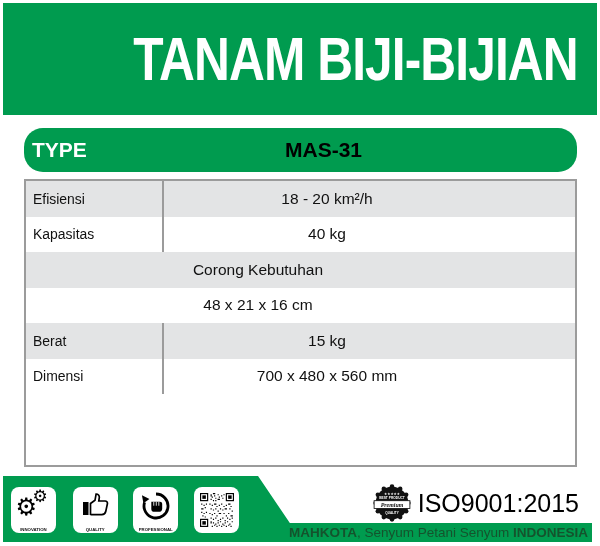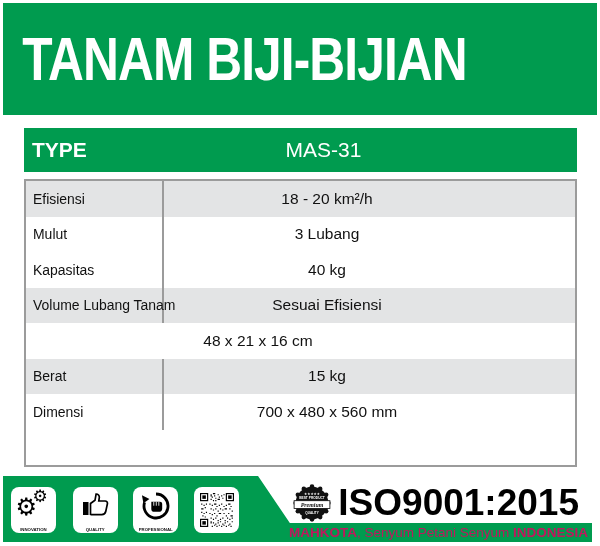--- a/index.html
+++ b/index.html
@@ -3,38 +3,38 @@
 <meta charset="utf-8">
 <style>
   html,body{margin:0;padding:0;}
   body{
     width:600px;height:546px;position:relative;background:#ffffff;overflow:hidden;
     font-family:"Liberation Sans","DejaVu Sans",sans-serif;color:#111;
   }
   
   .banner{
     position:absolute;left:3px;top:3px;width:594px;height:112px;
-    background:var(--green);display:flex;align-items:center;justify-content:flex-start;
+    background:var(--green);display:flex;align-items:center;justify-content:flex-end;
   }
   .banner .title{
     color:#fff;font-weight:bold;font-size:54px;letter-spacing:-1px;white-space:nowrap;
     transform:scaleX(0.92) scaleY(1.12);transform-origin:center;
   }
   
   .type-row{
     position:absolute;left:24px;top:128px;width:553px;height:44px;
-    background:var(--green);display:flex;align-items:stretch;
+    background:var(--green);display:flex;align-items:stretch;border-radius:19px;
   }
   .type-label{
     width:133px;display:flex;align-items:center;padding-left:8px;
     color:#fff;font-weight:bold;font-size:21px;
   }
   .type-value{
     flex:1;display:flex;align-items:center;justify-content:center;
-    padding-right:95px;color:#ffffff;font-weight:normal;font-size:21px;
+    padding-right:95px;color:#000000;font-weight:bold;font-size:21px;
   }
   
   .spec-table{
     position:absolute;left:24px;top:179px;width:553px;height:288px;
     border:2px solid var(--bordergray);box-sizing:border-box;background:#fff;
   }
   .row{display:flex;height:35.5px;align-items:stretch;}
   .row.gray{background:var(--rowgray);}
   .cell{display:flex;align-items:center;font-size:15.5px;}
   .cell.label{width:129px;border-right:2px solid var(--bordergray);padding-left:7px;}
@@ -56,24 +56,24 @@
     font-size:6px;line-height:7px;transform:scale(0.72);transform-origin:center bottom;
     white-space:nowrap;color:#111;margin-bottom:1px;font-weight:bold;
   }
   .gears{position:relative;width:34px;height:30px;font-family:"DejaVu Sans",sans-serif;color:#000;}
   .gears .g1{position:absolute;left:-1px;top:4px;font-size:24px;line-height:24px;}
   .gears .g2{position:absolute;left:16px;top:-3px;font-size:17px;line-height:17px;}
   .iso-group{
     position:absolute;top:6px;right:13px;height:42px;
     display:flex;align-items:center;gap:6px;
   }
-  .iso-text{font-size:37px;font-weight:bold;color:#000;letter-spacing:0;white-space:nowrap;}
+  .iso-text{font-size:25px;font-weight:normal;color:#000;letter-spacing:0;white-space:nowrap;}
   .tagline{
     position:absolute;right:4px;bottom:2px;height:15px;line-height:15px;
-    font-size:13.5px;color:#be185d;white-space:nowrap;margin-top:44px;
+    font-size:13.5px;color:#14532d;white-space:nowrap;margin-top:44px;
   }
   .tagline .b{font-weight:bold;}
   :root{--green:#009b4f;--rowgray:#e3e4e5;--bordergray:#9b9b9b;}
 </style>
 </head>
 <body>
 
 <div class="banner">
   <div class="title">TANAM BIJI-BIJIAN</div>
 </div>
@@ -85,35 +85,26 @@
 
 <div class="spec-table">
   <div class="row gray">
     <div class="cell label">
         <span>Efisiensi</span>
       </div>
     <div class="cell value">18 - 20 km²/h</div>
   </div>
   <div class="row">
     <div class="cell label">
-        <span>Mulut</span>
-      </div>
-    <div class="cell value">3 Lubang</div>
-  </div>
-  <div class="row">
-    <div class="cell label">
         <span>Kapasitas</span>
       </div>
     <div class="cell value">40 kg</div>
   </div>
   <div class="row gray">
-    <div class="cell label">
-        <span>Volume Lubang Tanam</span>
-      </div>
-    <div class="cell value">Sesuai Efisiensi</div>
+    <div class="cell value">Corong Kebutuhan</div>
   </div>
   <div class="row">
     <div class="cell value">48 x 21 x 16 cm</div>
   </div>
   <div class="row gray">
     <div class="cell label">
         <span>Berat</span>
       </div>
     <div class="cell value">15 kg</div>
   </div>

